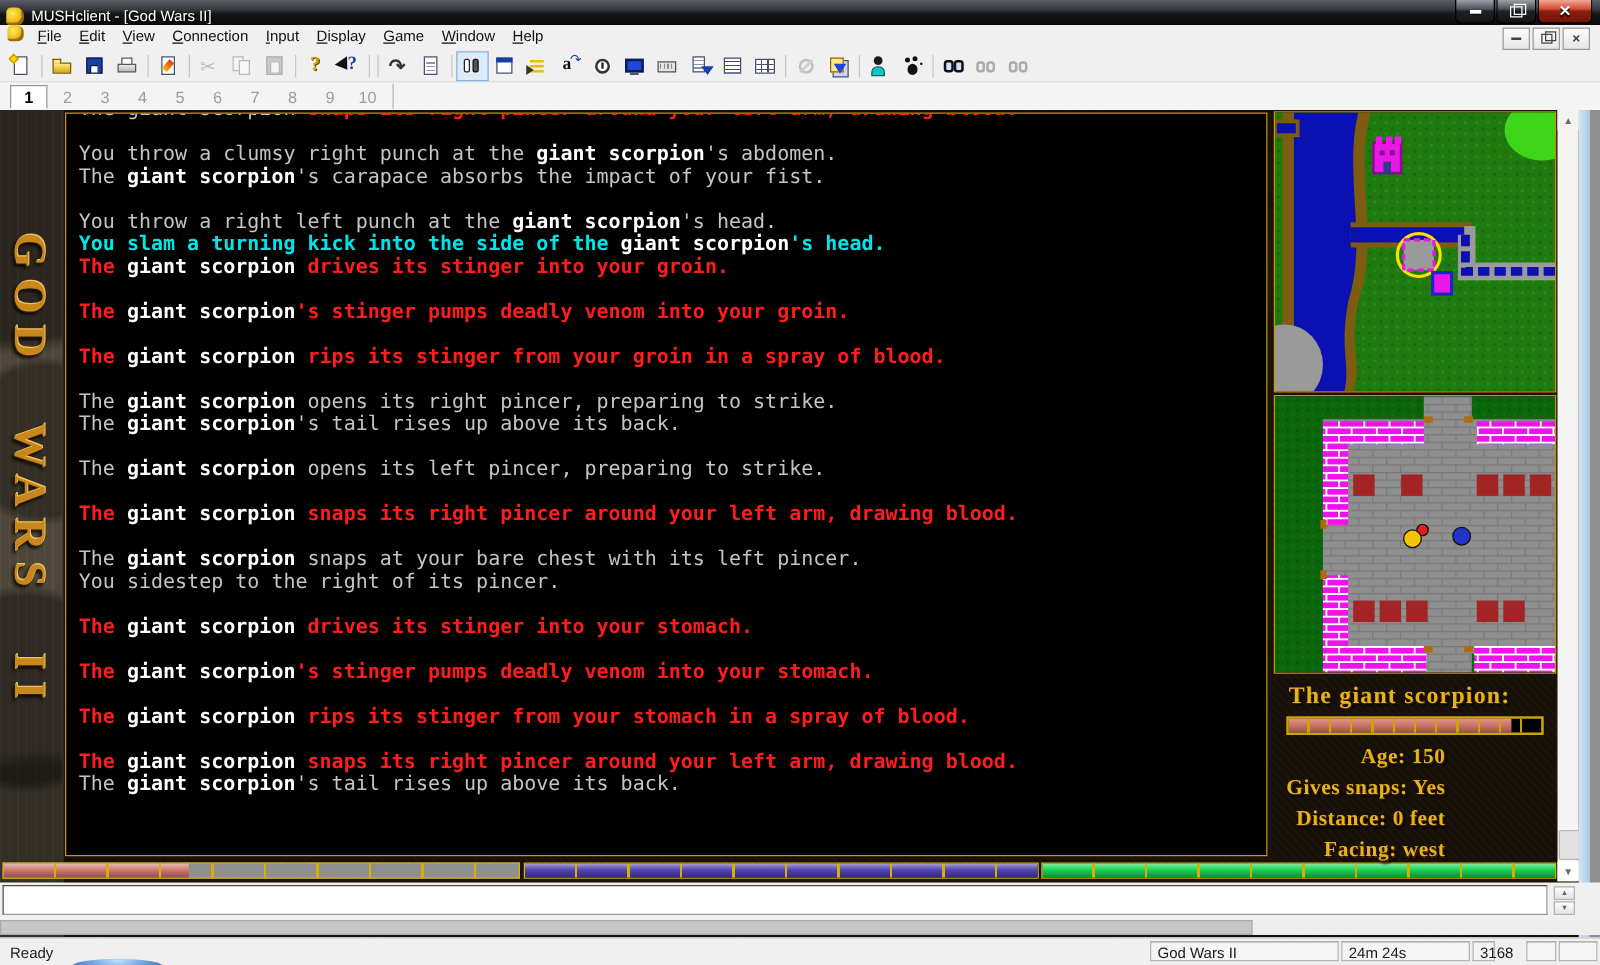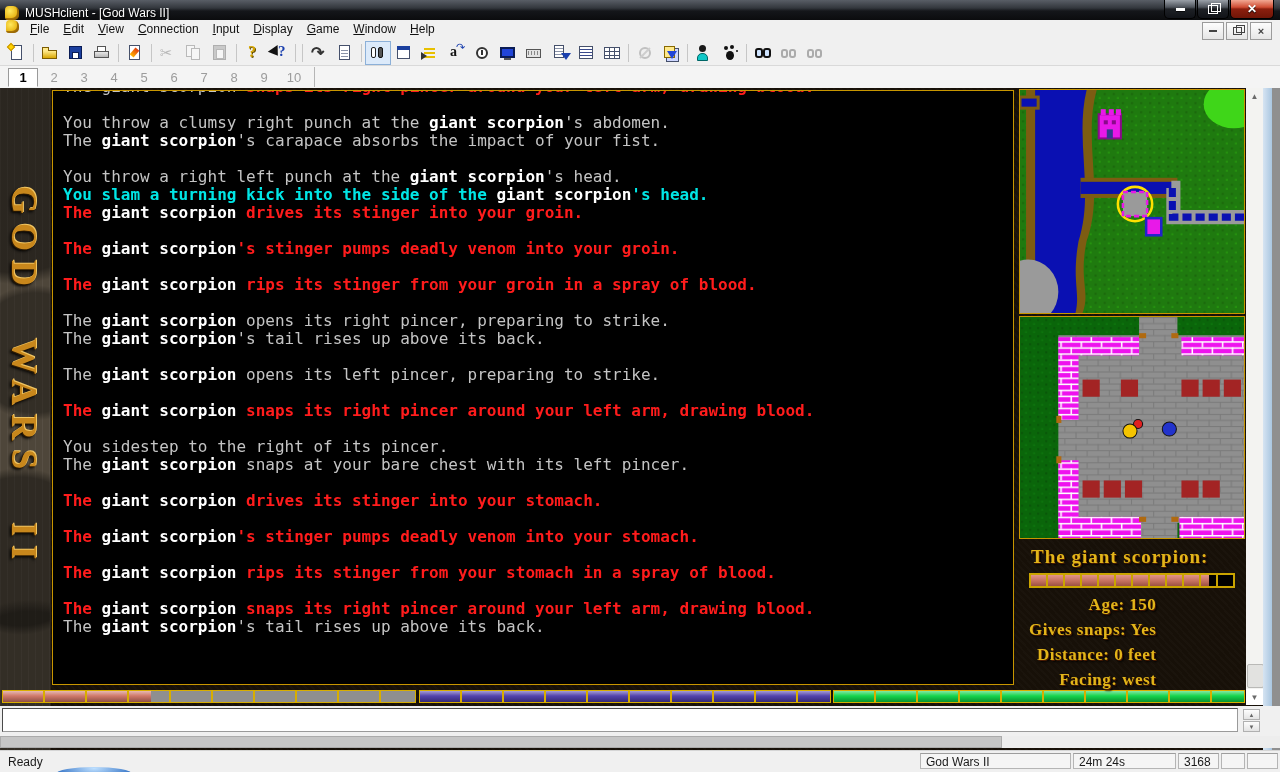--- a/index.html
+++ b/index.html
@@ -178,21 +178,21 @@
   .hscroll{position:absolute;left:0;top:648px;width:1280px;height:12px;background:#ededed;}
   .hthumb{position:absolute;left:0;top:0;width:1002px;height:12px;background:#c6c6c6;border:1px solid #ababab;box-sizing:border-box;}
   
   .statusbar{position:absolute;left:0;top:750px;width:1280px;height:22px;background:#f0f0f0;
     border-top:1px solid #d5d5d5;font-size:12px;color:#1a1a1a;overflow:hidden;}
   .statusbar .ready{position:absolute;left:8px;top:4px;}
   .spanel{position:absolute;top:2px;height:16px;line-height:16px;padding:0 5px;background:#f5f5f5;
     border:1px solid #b5b5b5;border-top-color:#9d9d9d;box-sizing:border-box;}
   #sp-world{left:920px;width:151px;}
   #sp-time{left:1073px;width:103px;}
-  #sp-count{left:1178px;width:41px;}
+  #sp-count{left:1178px;width:18px;}
   #sp-e1{left:1221px;width:24px;}
   #sp-e2{left:1247px;width:31px;}
   .orb{position:absolute;left:56px;bottom:-8px;width:76px;height:14px;border-radius:50%;
     background:radial-gradient(ellipse at 50% 10%,#bfe0ff,#3a78c8 70%,#1a4a8c);}
 </style>
 </head>
 <body>
 
 <div id="app">
 
@@ -386,22 +386,22 @@
       <div class="line">&nbsp;</div>
       <div class="line"><span class="seg-r">The </span><span class="seg-w">giant scorpion</span><span class="seg-r"> rips its stinger from your groin in a spray of blood.</span></div>
       <div class="line">&nbsp;</div>
       <div class="line"><span class="seg-g">The </span><span class="seg-w">giant scorpion</span><span class="seg-g"> opens its right pincer, preparing to strike.</span></div>
       <div class="line"><span class="seg-g">The </span><span class="seg-w">giant scorpion</span><span class="seg-g">'s tail rises up above its back.</span></div>
       <div class="line">&nbsp;</div>
       <div class="line"><span class="seg-g">The </span><span class="seg-w">giant scorpion</span><span class="seg-g"> opens its left pincer, preparing to strike.</span></div>
       <div class="line">&nbsp;</div>
       <div class="line"><span class="seg-r">The </span><span class="seg-w">giant scorpion</span><span class="seg-r"> snaps its right pincer around your left arm, drawing blood.</span></div>
       <div class="line">&nbsp;</div>
+      <div class="line"><span class="seg-g">The </span><span class="seg-w">giant scorpion</span><span class="seg-g"> snaps at your bare chest with its left pincer.</span></div>
       <div class="line"><span class="seg-g">You sidestep to the right of its pincer.</span></div>
-      <div class="line"><span class="seg-g">The </span><span class="seg-w">giant scorpion</span><span class="seg-g"> snaps at your bare chest with its left pincer.</span></div>
       <div class="line">&nbsp;</div>
       <div class="line"><span class="seg-r">The </span><span class="seg-w">giant scorpion</span><span class="seg-r"> drives its stinger into your stomach.</span></div>
       <div class="line">&nbsp;</div>
       <div class="line"><span class="seg-r">The </span><span class="seg-w">giant scorpion</span><span class="seg-r">'s stinger pumps deadly venom into your stomach.</span></div>
       <div class="line">&nbsp;</div>
       <div class="line"><span class="seg-r">The </span><span class="seg-w">giant scorpion</span><span class="seg-r"> rips its stinger from your stomach in a spray of blood.</span></div>
       <div class="line">&nbsp;</div>
       <div class="line"><span class="seg-r">The </span><span class="seg-w">giant scorpion</span><span class="seg-r"> snaps its right pincer around your left arm, drawing blood.</span></div>
       <div class="line"><span class="seg-g">The </span><span class="seg-w">giant scorpion</span><span class="seg-g">'s tail rises up above its back.</span></div>
     </div>

